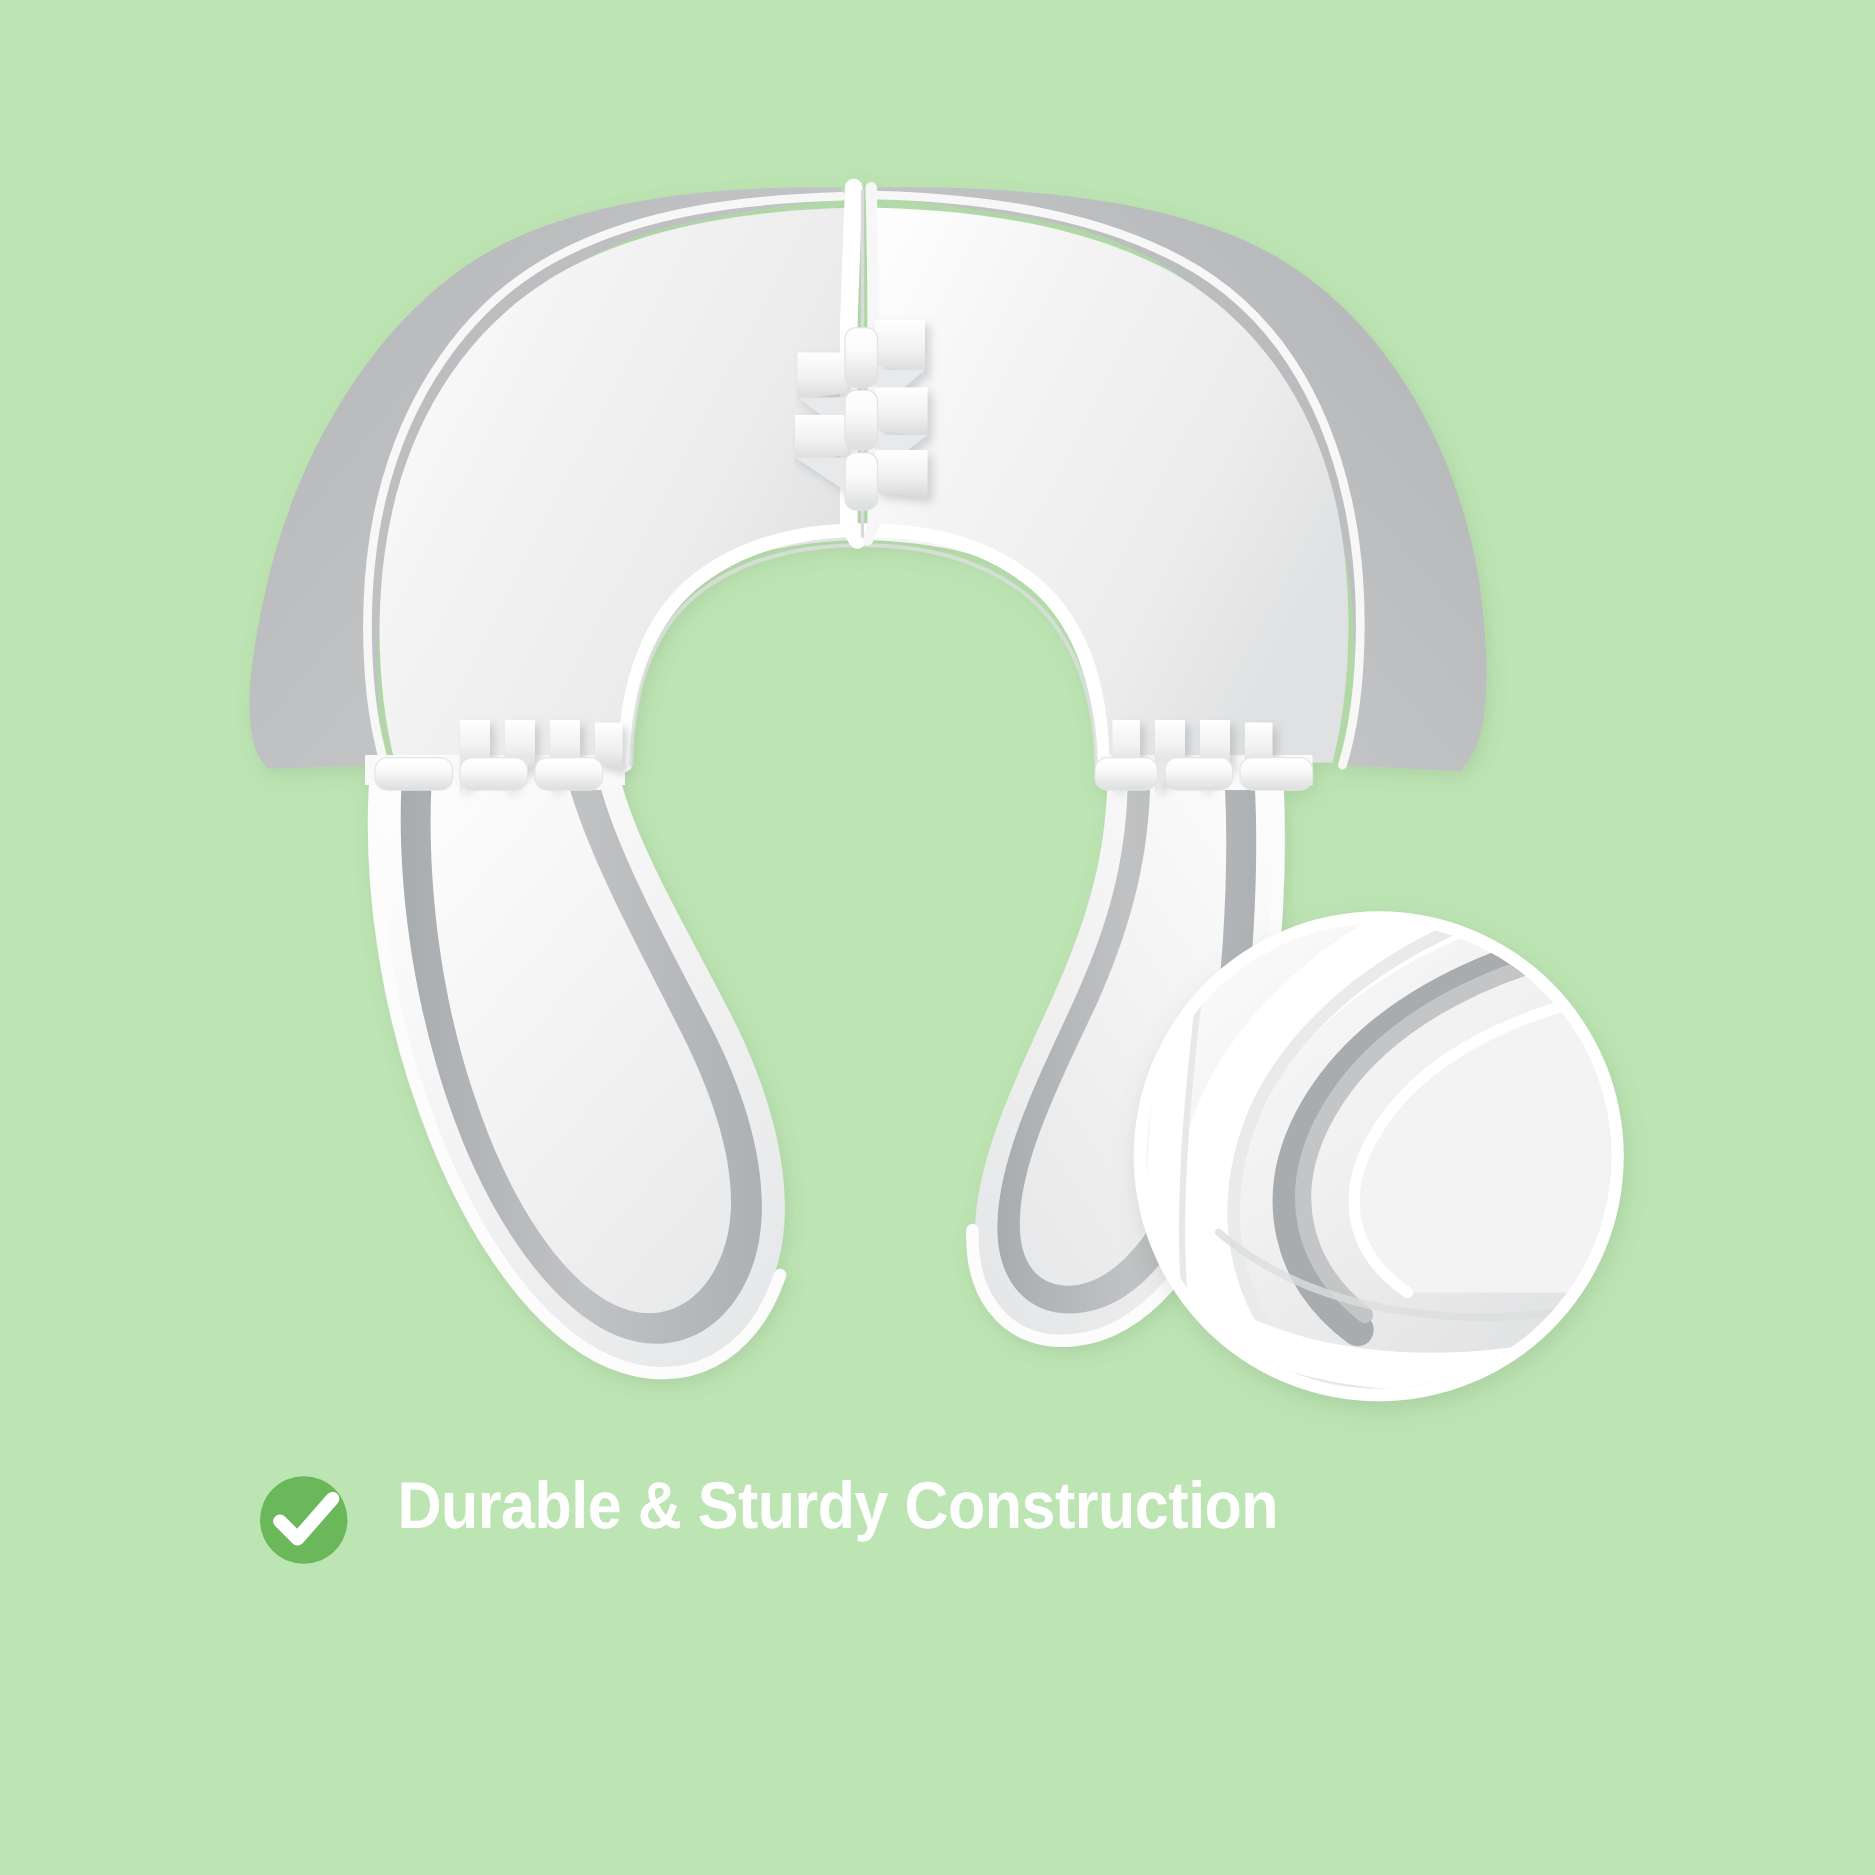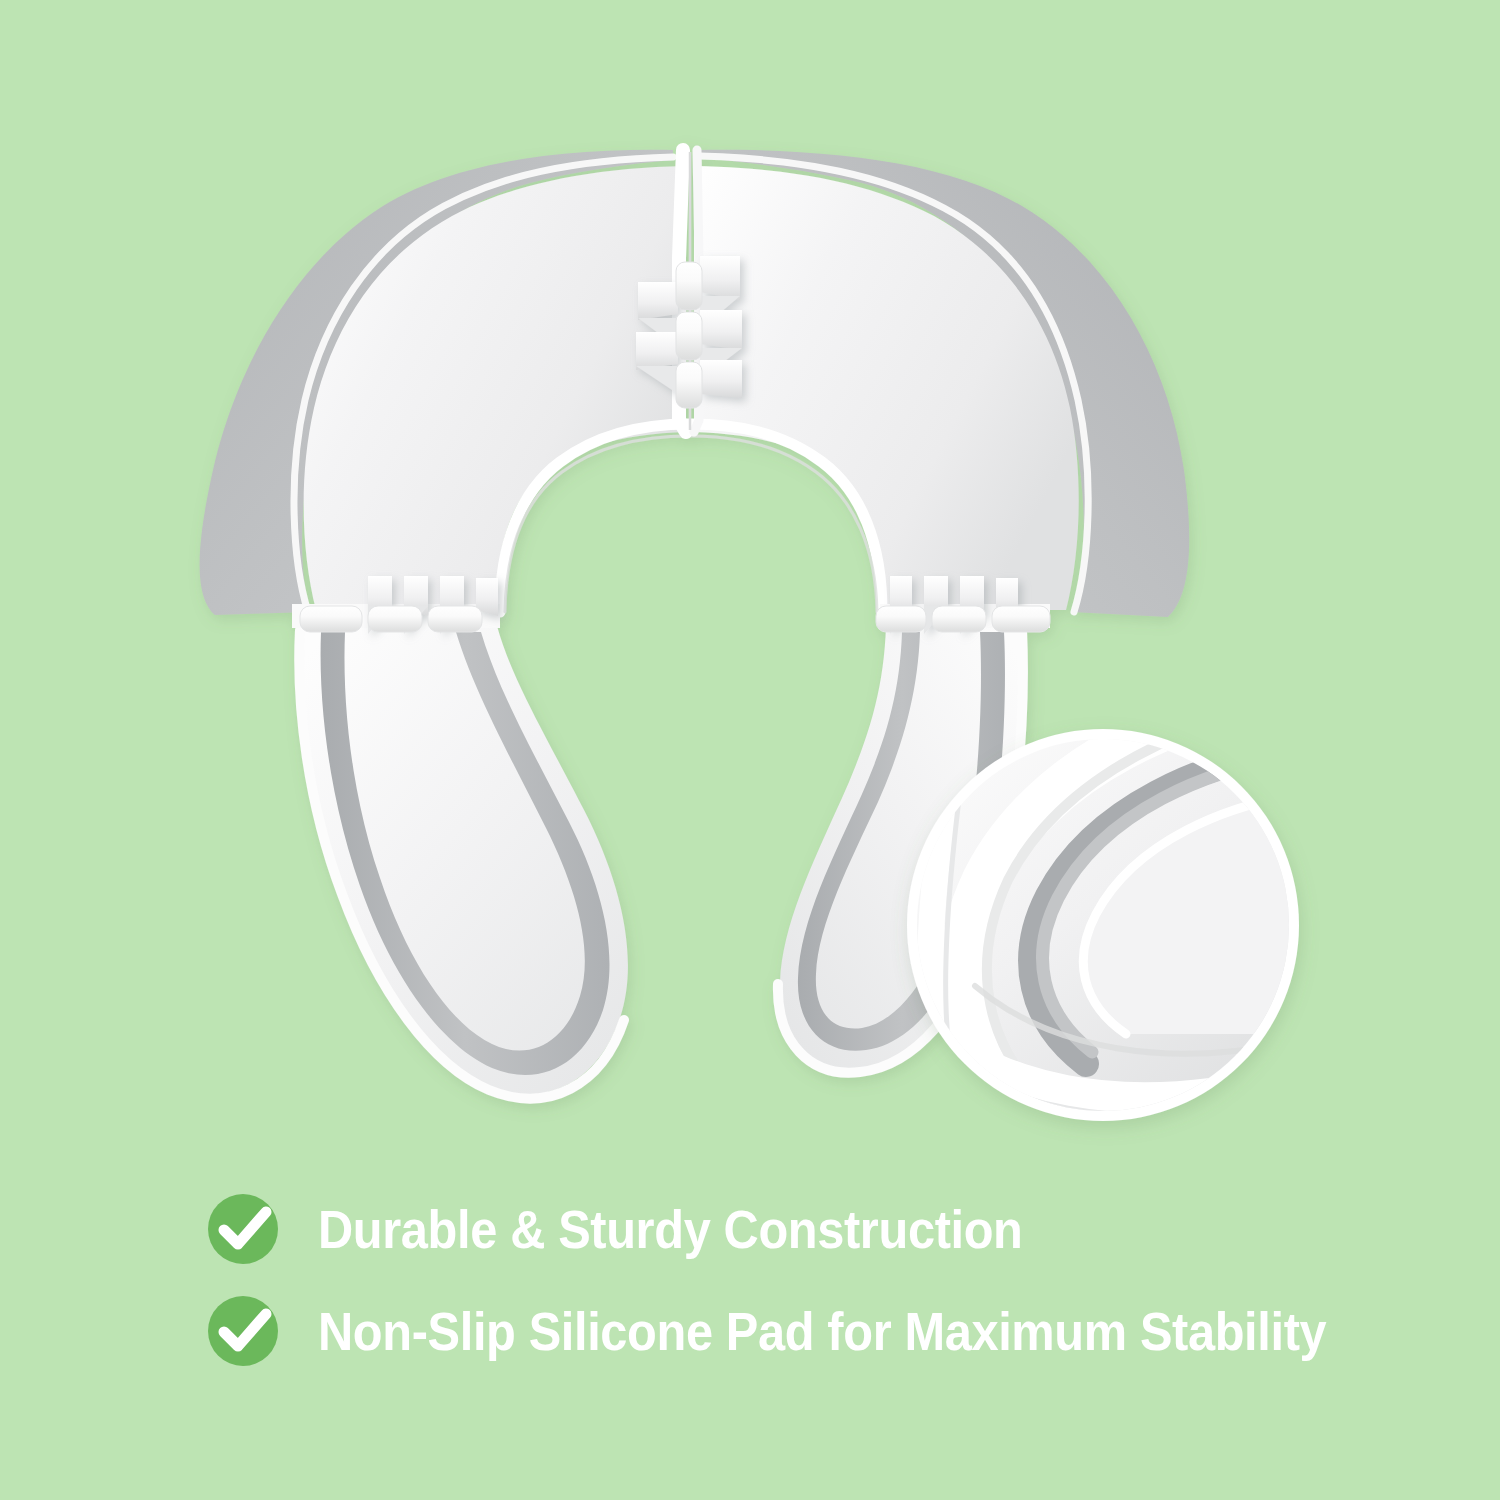--- a/index.html
+++ b/index.html
@@ -28,21 +28,20 @@
   }
   
   .features {
     position: absolute;
     left: 205px;
     top: 1178px;
     width: 1200px;
   }
   .feature-row {
     display: flex;
-    align-items: center;
     height: 102px;
   }
   .check-badge {
     position: relative;
     width: 76px;
     height: 76px;
     flex: 0 0 76px;
   }
   .check-badge svg {
     position: absolute;
@@ -335,24 +334,15 @@
     <div class="feature-row">
       <span class="check-badge">
         <svg viewBox="0 0 76 76">
           <circle cx="38" cy="38" r="35" fill="#6bb85b"></circle>
           <path d="M 19 39 L 33 53 L 61 21" fill="none" stroke="#ffffff" stroke-width="11" stroke-linecap="round" stroke-linejoin="round"></path>
         </svg>
       </span>
       <span class="feature-text">Durable &amp; Sturdy Construction</span>
     </div>
 
-    <div class="feature-row">
-      <span class="check-badge">
-        <svg viewBox="0 0 76 76">
-          <circle cx="38" cy="38" r="35" fill="#6bb85b"></circle>
-          <path d="M 19 39 L 33 53 L 61 21" fill="none" stroke="#ffffff" stroke-width="11" stroke-linecap="round" stroke-linejoin="round"></path>
-        </svg>
-      </span>
-      <span class="feature-text">Non-Slip Silicone Pad for Maximum Stability</span>
-    </div>
 
   </div>
 </div>
 
 </body></html>

